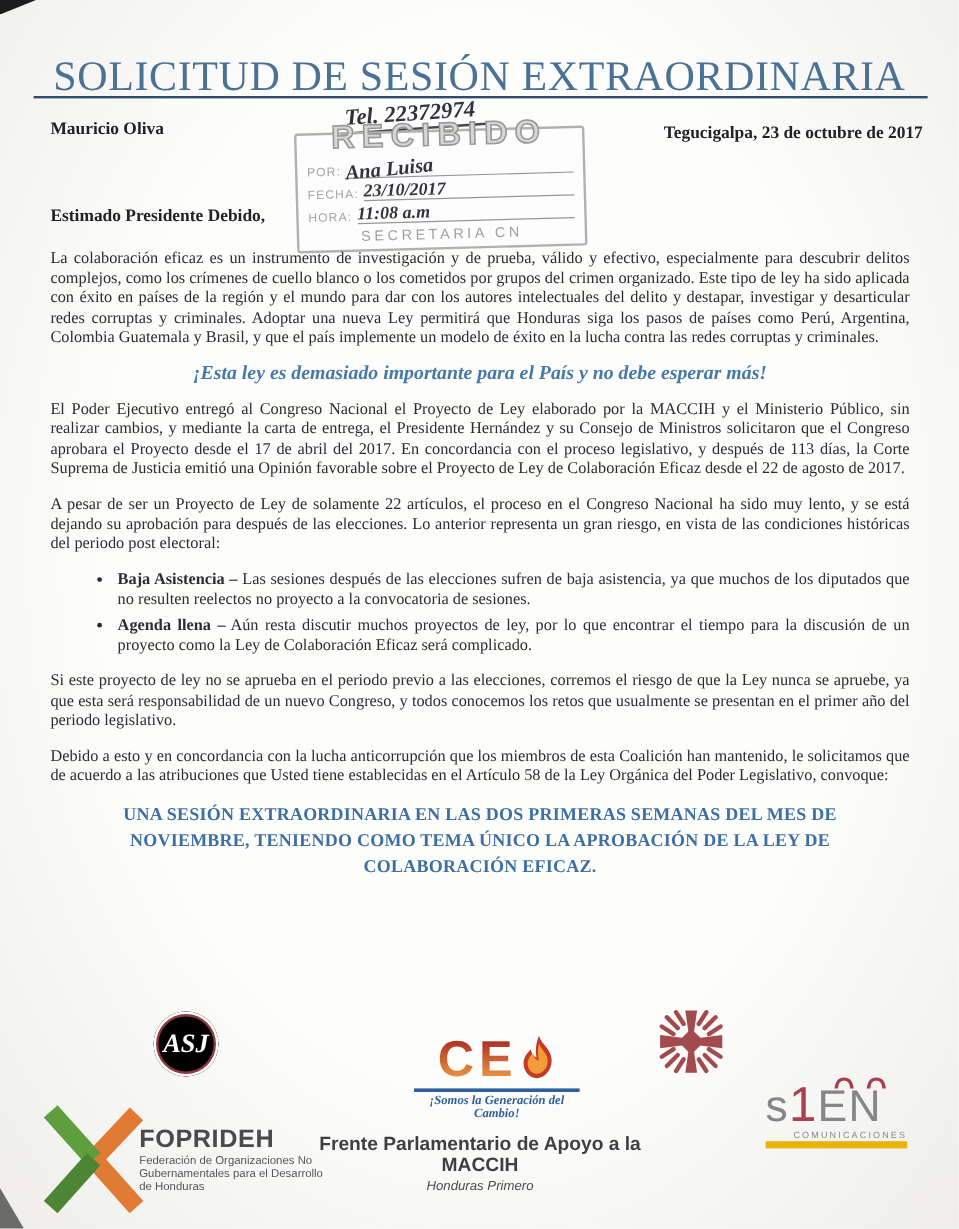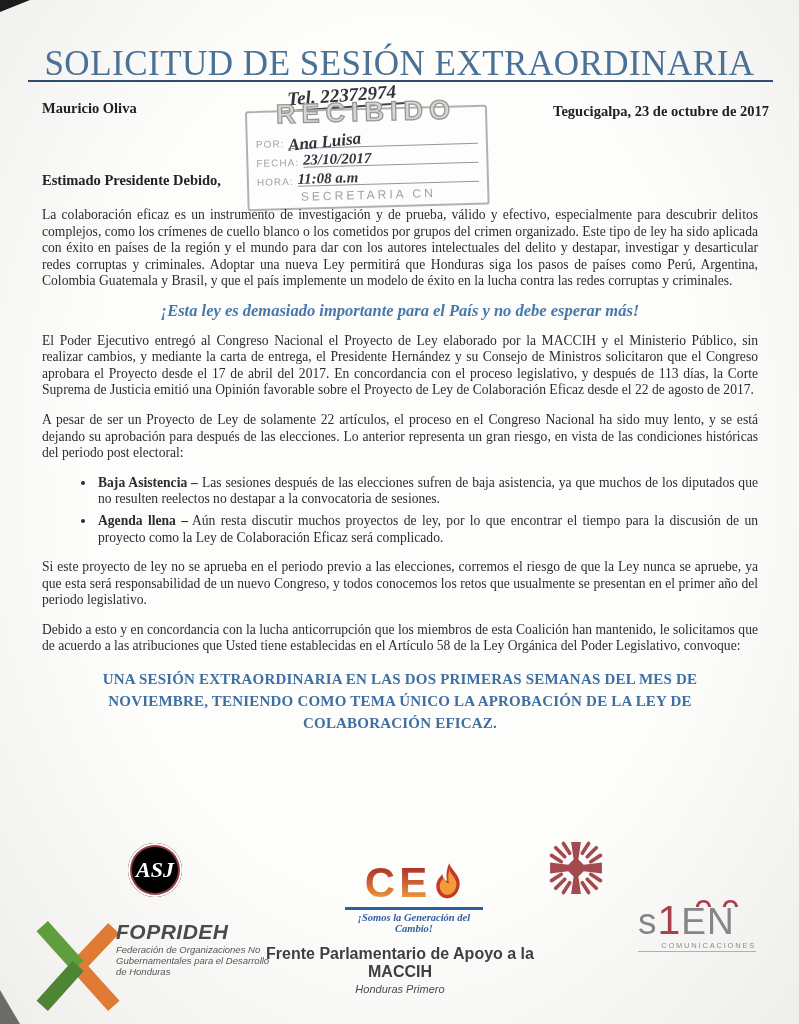--- a/index.html
+++ b/index.html
@@ -80,39 +80,39 @@
               background:linear-gradient(180deg,#b03527 15%,#e8923f 85%);
               -webkit-background-clip:text;background-clip:text;-webkit-text-fill-color:transparent;}
   .ce-underline{height:3px;background:#2f5f9e;margin:3px 2px 2px 2px;}
   .ce-tagline{font-size:10.5px;font-weight:700;font-style:italic;color:#2f5f9e;}
 
   .logo-caritas{position:absolute;left:548px;top:0;display:flex;align-items:center;}
   .caritas-text{margin-left:6px;color:#4a4a4a;}
   .caritas-name{font-size:21px;letter-spacing:2px;}
   .caritas-sub{font-size:12px;margin-top:-2px;}
 
-  .logo-foprideh{position:absolute;left:30px;top:80px;display:flex;align-items:flex-start;font-style:italic;}
+  .logo-foprideh{position:absolute;left:30px;top:80px;display:flex;align-items:center;}
   .fop-text{margin-left:-10px;font-family:"Liberation Sans",sans-serif;color:#4a4a4a;width:160px;}
   .fop-name{font-weight:700;font-size:21px;letter-spacing:.5px;}
   .fop-sub{font-size:9.5px;line-height:11px;color:#555;}
 
   .frente{position:absolute;left:235px;top:105px;width:330px;text-align:center;
           font-family:"Liberation Sans",sans-serif;color:#3f3f3f;}
   .frente-name{font-weight:700;font-size:16px;}
   .frente-sub{font-style:italic;font-size:11px;color:#4a4a4a;margin-top:2px;}
 
   .logo-sien{position:absolute;left:638px;top:62px;width:130px;font-family:"Liberation Sans",sans-serif;}
   .sien-word{position:relative;color:#85858a;font-size:37px;line-height:36px;font-weight:400;
              letter-spacing:1px;}
   .sien-s{text-transform:lowercase;}
   .sien-one{color:#a8404e;font-size:41px;}
   .sien-zeros{position:absolute;top:-8px;left:56px;height:13px;overflow:hidden;color:#a8404e;
               font-size:34px;letter-spacing:8px;line-height:34px;}
   .sien-sub{font-size:7.5px;letter-spacing:1.8px;color:#8a8a8e;text-align:right;margin-top:1px;
-            border-bottom:1px solid #eab308;padding-bottom:1px;width:118px;}
+            border-bottom:6px solid #eab308;padding-bottom:1px;width:118px;}
 </style>
 </head>
 <body>
 
 <div class="page">
   <div class="corner-tl"></div>
   <div class="corner-bl"></div>
 
   <div class="title">SOLICITUD DE SESIÓN EXTRAORDINARIA</div>
   <div class="title-rule"></div>
@@ -142,21 +142,21 @@
       <div class="stamp-footer">SECRETARIA CN</div>
     </div>
   </div>
 
   <div class="letter-body">
     <p>La colaboración eficaz es un instrumento de investigación y de prueba, válido y efectivo, especialmente para descubrir delitos complejos, como los crímenes de cuello blanco o los cometidos por grupos del crimen organizado. Este tipo de ley ha sido aplicada con éxito en países de la región y el mundo para dar con los autores intelectuales del delito y destapar, investigar y desarticular redes corruptas y criminales. Adoptar una nueva Ley permitirá que Honduras siga los pasos de países como Perú, Argentina, Colombia Guatemala y Brasil, y que el país implemente un modelo de éxito en la lucha contra las redes corruptas y criminales.</p>
     <div class="hl1">¡Esta ley es demasiado importante para el País y no debe esperar más!</div>
     <p>El Poder Ejecutivo entregó al Congreso Nacional el Proyecto de Ley elaborado por la MACCIH y el Ministerio Público, sin realizar cambios, y mediante la carta de entrega, el Presidente Hernández y su Consejo de Ministros solicitaron que el Congreso aprobara el Proyecto desde el 17 de abril del 2017. En concordancia con el proceso legislativo, y después de 113 días, la Corte Suprema de Justicia emitió una Opinión favorable sobre el Proyecto de Ley de Colaboración Eficaz desde el 22 de agosto de 2017.</p>
     <p>A pesar de ser un Proyecto de Ley de solamente 22 artículos, el proceso en el Congreso Nacional ha sido muy lento, y se está dejando su aprobación para después de las elecciones. Lo anterior representa un gran riesgo, en vista de las condiciones históricas del periodo post electoral:</p>
     <ul class="blist">
-      <li><span class="b-lead">Baja Asistencia –</span><span>Las sesiones después de las elecciones sufren de baja asistencia, ya que muchos de los diputados que no resulten reelectos no destapar a la convocatoria de sesiones.</span></li>
+      <li><span class="b-lead">Baja Asistencia –</span><span>Las sesiones después de las elecciones sufren de baja asistencia, ya que muchos de los diputados que no resulten reelectos no proyecto a la convocatoria de sesiones.</span></li>
       <li><span class="b-lead">Agenda llena –</span><span>Aún resta discutir muchos proyectos de ley, por lo que encontrar el tiempo para la discusión de un proyecto como la Ley de Colaboración Eficaz será complicado.</span></li>
     </ul>
     <p>Si este proyecto de ley no se aprueba en el periodo previo a las elecciones, corremos el riesgo de que la Ley nunca se apruebe, ya que esta será responsabilidad de un nuevo Congreso, y todos conocemos los retos que usualmente se presentan en el primer año del periodo legislativo.</p>
     <p>Debido a esto y en concordancia con la lucha anticorrupción que los miembros de esta Coalición han mantenido, le solicitamos que de acuerdo a las atribuciones que Usted tiene establecidas en el Artículo 58 de la Ley Orgánica del Poder Legislativo, convoque:</p>
     <div class="hl2">UNA SESIÓN EXTRAORDINARIA EN LAS DOS PRIMERAS SEMANAS DEL MES DE NOVIEMBRE, TENIENDO COMO TEMA ÚNICO LA APROBACIÓN DE LA LEY DE COLABORACIÓN EFICAZ.</div>
   </div>
 
   <div class="logos">
 
     <div class="logo-asj">

